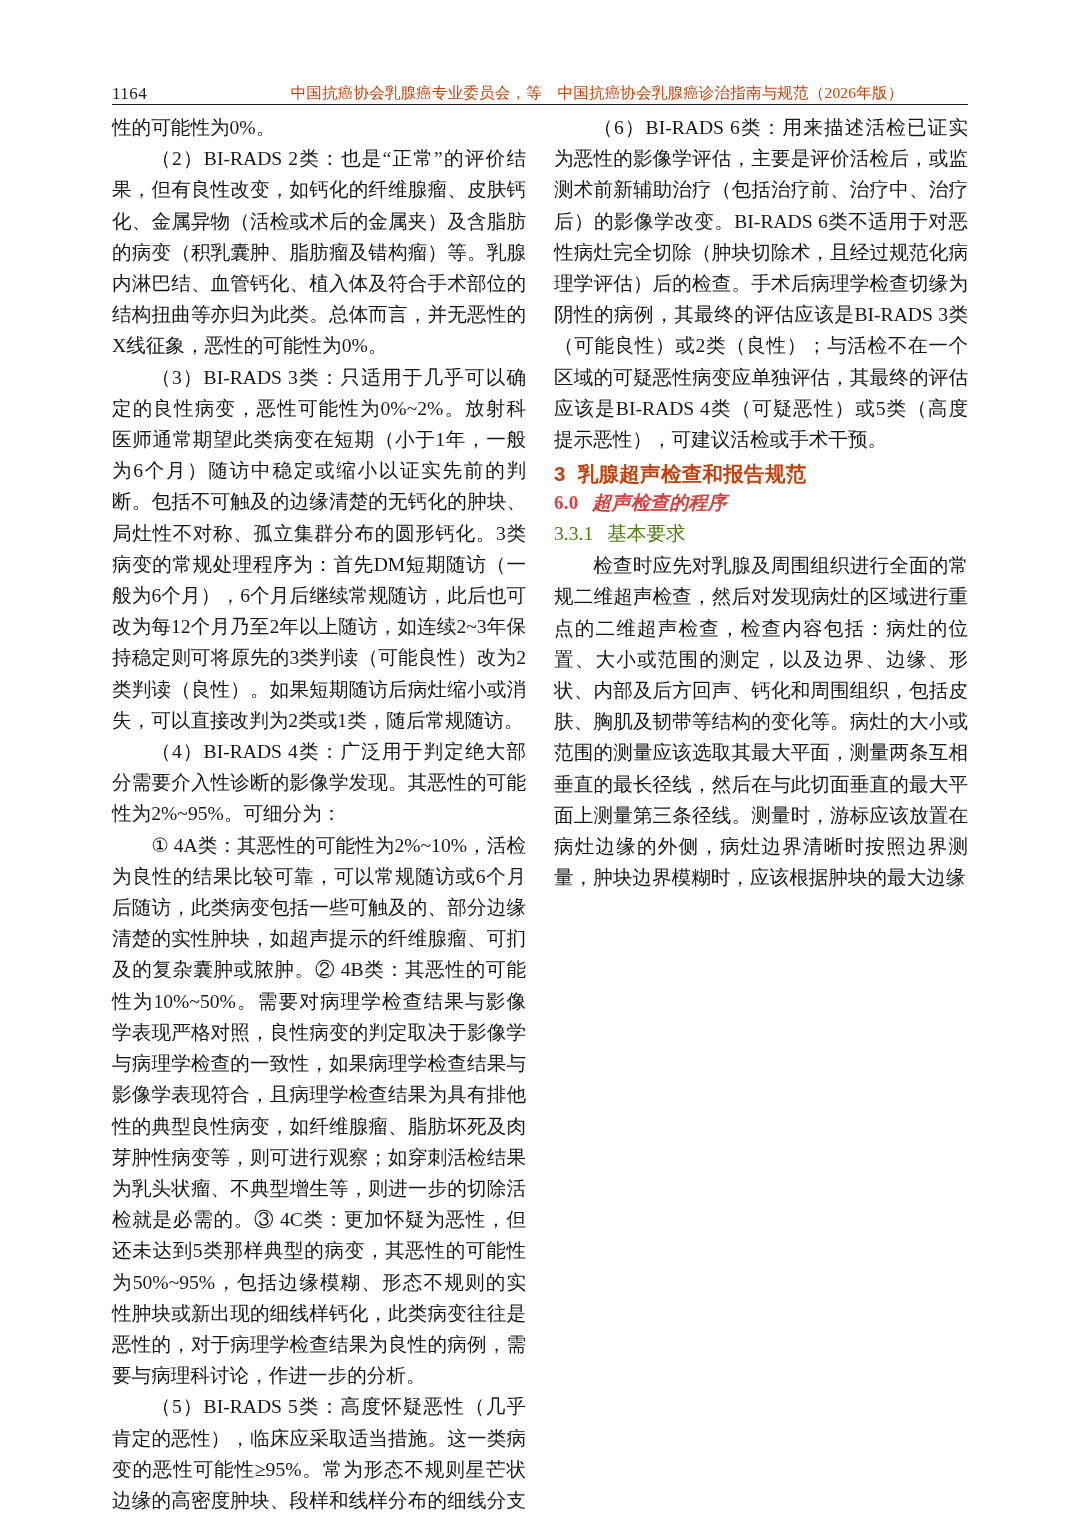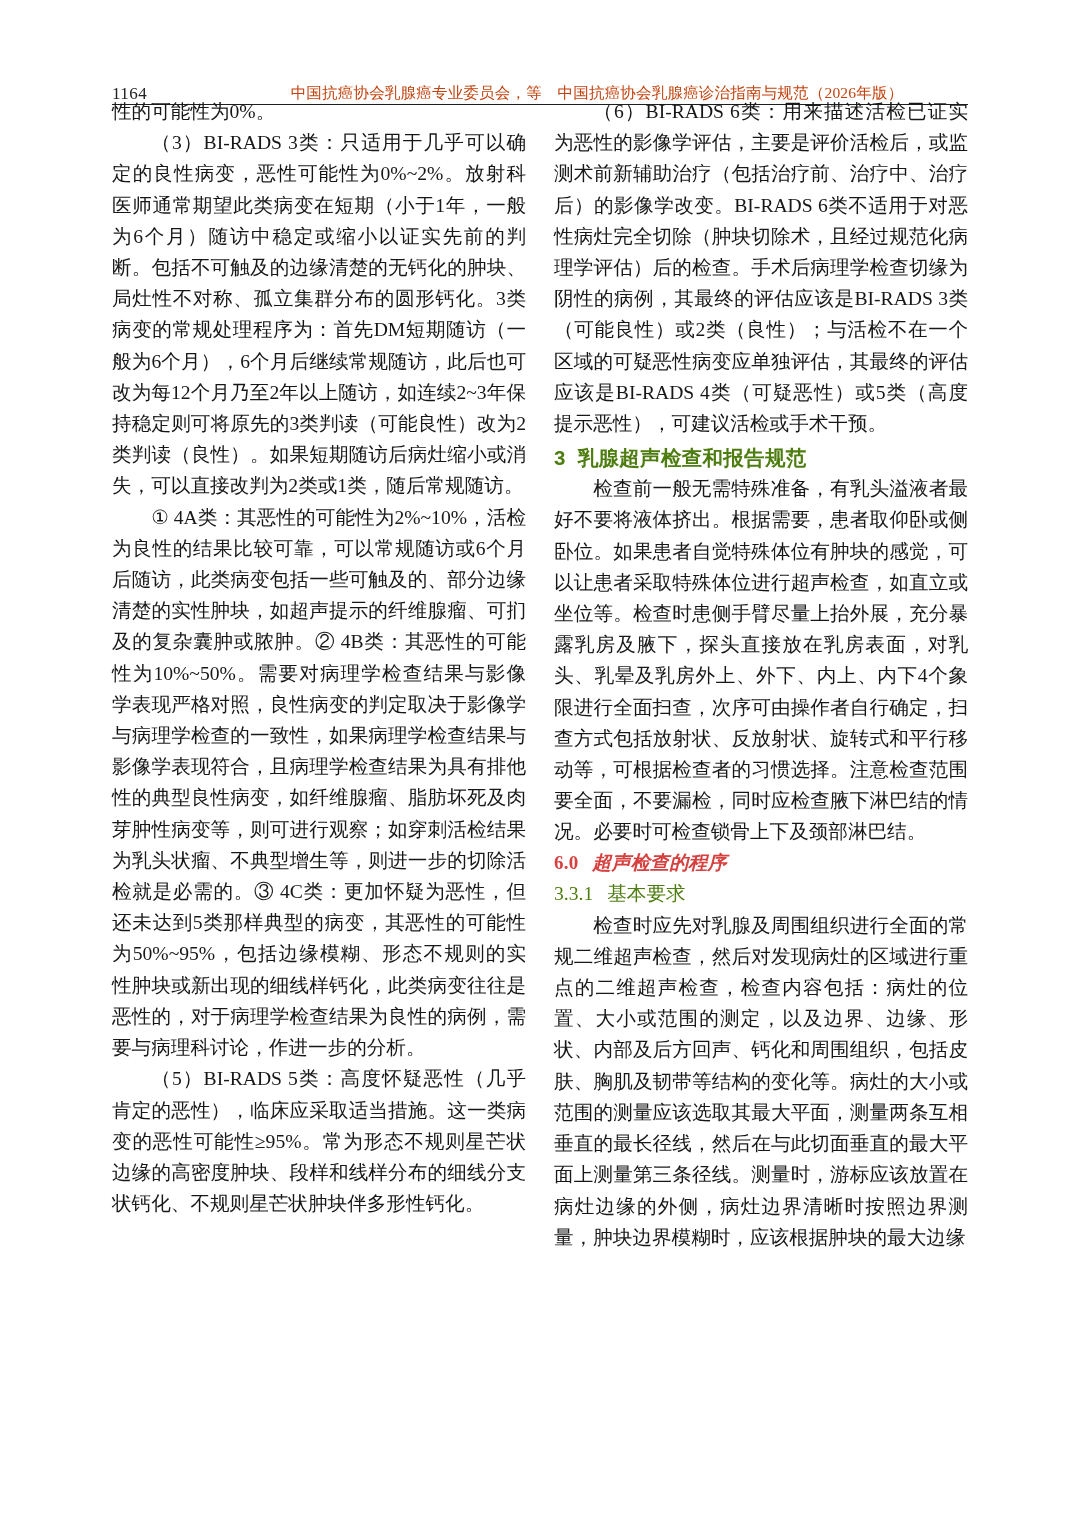--- a/index.html
+++ b/index.html
@@ -51,21 +51,21 @@
     top: 104px;
     width: 856px;
     height: 1.4px;
     background: #1d1d1d;
   }
 
   
   .columns {
     position: absolute;
     left: 112px;
-    top: 96px;
+    top: 112px;
     width: 856px;
     height: 1300px;
   }
   .col {
     position: absolute;
     top: 0;
     width: 414px;
   }
   .col-left  { left: 0; }
   .col-right { left: 442px; }
@@ -81,21 +81,21 @@
     letter-spacing: 0px;
   }
   p.body.noindent { text-indent: 0; }
 
   
   h2.h-level1 {
     margin: 4px 0 1px 0;
     font-size: 20.5px;
     line-height: 29px;
     font-weight: bold;
-    color: #4d7c0f;
+    color: #c2410c;
     font-family: "Liberation Sans", "DejaVu Sans", sans-serif;
     letter-spacing: .3px;
   }
   h2.h-level1 .num { margin-right: 12px; }
 
   h3.h-level2 {
     margin: 1px 0 1px 0;
     font-size: 19px;
     line-height: 28px;
     font-weight: bold;
@@ -126,34 +126,35 @@
   <div class="running-head">
     <span class="folio">1164</span>
     <span class="head-title">中国抗癌协会乳腺癌专业委员会，等　中国抗癌协会乳腺癌诊治指南与规范（2026年版）</span>
   </div>
   <div class="head-rule"></div>
 
   <div class="columns">
 
     <div class="col col-left">
       <p class="body noindent">性的可能性为0%。</p>
+      <p class="body">（2）BI-RADS 2类：也是“正常”的评价结果，但有良性改变，如钙化的纤维腺瘤、皮肤钙化、金属异物（活检或术后的金属夹）及含脂肪的病变（积乳囊肿、脂肪瘤及错构瘤）等。乳腺内淋巴结、血管钙化、植入体及符合手术部位的结构扭曲等亦归为此类。总体而言，并无恶性的X线征象，恶性的可能性为0%。</p>
       <p class="body">（3）BI-RADS 3类：只适用于几乎可以确定的良性病变，恶性可能性为0%~2%。放射科医师通常期望此类病变在短期（小于1年，一般为6个月）随访中稳定或缩小以证实先前的判断。包括不可触及的边缘清楚的无钙化的肿块、局灶性不对称、孤立集群分布的圆形钙化。3类病变的常规处理程序为：首先DM短期随访（一般为6个月），6个月后继续常规随访，此后也可改为每12个月乃至2年以上随访，如连续2~3年保持稳定则可将原先的3类判读（可能良性）改为2类判读（良性）。如果短期随访后病灶缩小或消失，可以直接改判为2类或1类，随后常规随访。</p>
+      <p class="body">（4）BI-RADS 4类：广泛用于判定绝大部分需要介入性诊断的影像学发现。其恶性的可能性为2%~95%。可细分为：</p>
       <p class="body">① 4A类：其恶性的可能性为2%~10%，活检为良性的结果比较可靠，可以常规随访或6个月后随访，此类病变包括一些可触及的、部分边缘清楚的实性肿块，如超声提示的纤维腺瘤、可扪及的复杂囊肿或脓肿。② 4B类：其恶性的可能性为10%~50%。需要对病理学检查结果与影像学表现严格对照，良性病变的判定取决于影像学与病理学检查的一致性，如果病理学检查结果与影像学表现符合，且病理学检查结果为具有排他性的典型良性病变，如纤维腺瘤、脂肪坏死及肉芽肿性病变等，则可进行观察；如穿刺活检结果为乳头状瘤、不典型增生等，则进一步的切除活检就是必需的。③ 4C类：更加怀疑为恶性，但还未达到5类那样典型的病变，其恶性的可能性为50%~95%，包括边缘模糊、形态不规则的实性肿块或新出现的细线样钙化，此类病变往往是恶性的，对于病理学检查结果为良性的病例，需要与病理科讨论，作进一步的分析。</p>
       <p class="body">（5）BI-RADS 5类：高度怀疑恶性（几乎肯定的恶性），临床应采取适当措施。这一类病变的恶性可能性≥95%。常为形态不规则星芒状边缘的高密度肿块、段样和线样分布的细线分支状钙化、不规则星芒状肿块伴多形性钙化。</p>
     </div>
 
     <div class="col col-right">
       <p class="body">（6）BI-RADS 6类：用来描述活检已证实为恶性的影像学评估，主要是评价活检后，或监测术前新辅助治疗（包括治疗前、治疗中、治疗后）的影像学改变。BI-RADS 6类不适用于对恶性病灶完全切除（肿块切除术，且经过规范化病理学评估）后的检查。手术后病理学检查切缘为阴性的病例，其最终的评估应该是BI-RADS 3类（可能良性）或2类（良性）；与活检不在一个区域的可疑恶性病变应单独评估，其最终的评估应该是BI-RADS 4类（可疑恶性）或5类（高度提示恶性），可建议活检或手术干预。</p>
 
       <h2 class="h-level1">
         <span class="num">3</span><span>乳腺超声检查和报告规范</span>
       </h2>
 
 
-      <p class="body">检查前一般无需特殊准备，有乳头溢液者最好不要将液体挤出。根据需要，患者取仰卧或侧卧位。如果患者自觉特殊体位有肿块的感觉，可以让患者采取特殊体位进行超声检查，如直立或坐位等。检查时患侧手臂尽量上抬外展，充分暴露乳房及腋下，探头直接放在乳房表面，对乳头、乳晕及乳房外上、外下、内上、内下4个象限进行全面扫查，次序可由操作者自行确定，扫查方式包括放射状、反放射状、旋转式和平行移动等，可根据检查者的习惯选择。注意检查范围要全面，不要漏检，同时应检查腋下淋巴结的情况。必要时可检查锁骨上下及颈部淋巴结。</p>
 
       <h3 class="h-level2">
         <span class="num">6.0</span><span>超声检查的程序</span>
       </h3>
 
       <h4 class="h-level3">
         <span class="num">3.3.1</span><span>基本要求</span>
       </h4>
       <p class="body">检查时应先对乳腺及周围组织进行全面的常规二维超声检查，然后对发现病灶的区域进行重点的二维超声检查，检查内容包括：病灶的位置、大小或范围的测定，以及边界、边缘、形状、内部及后方回声、钙化和周围组织，包括皮肤、胸肌及韧带等结构的变化等。病灶的大小或范围的测量应该选取其最大平面，测量两条互相垂直的最长径线，然后在与此切面垂直的最大平面上测量第三条径线。测量时，游标应该放置在病灶边缘的外侧，病灶边界清晰时按照边界测量，肿块边界模糊时，应该根据肿块的最大边缘</p>
     </div>

